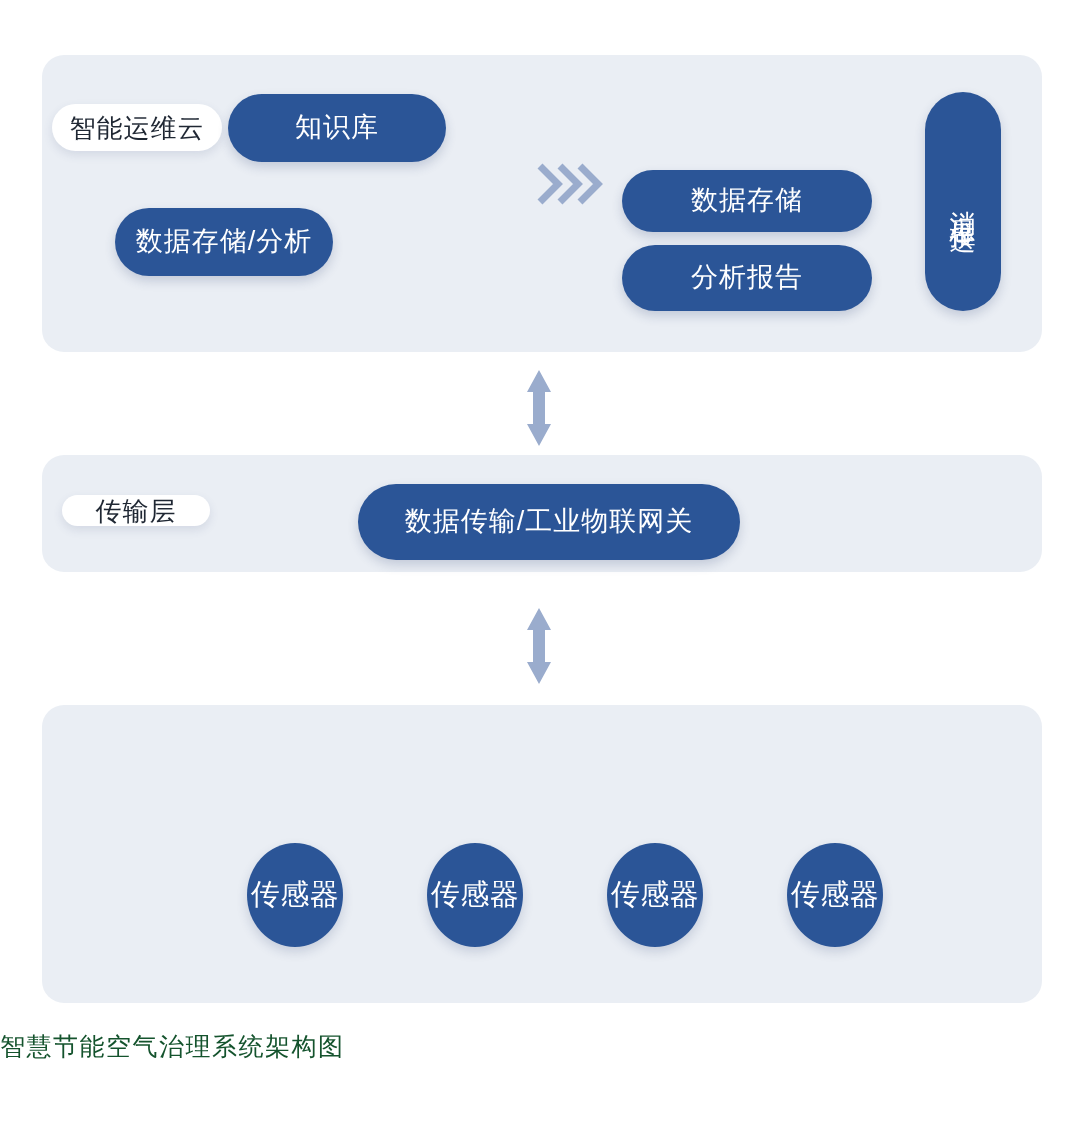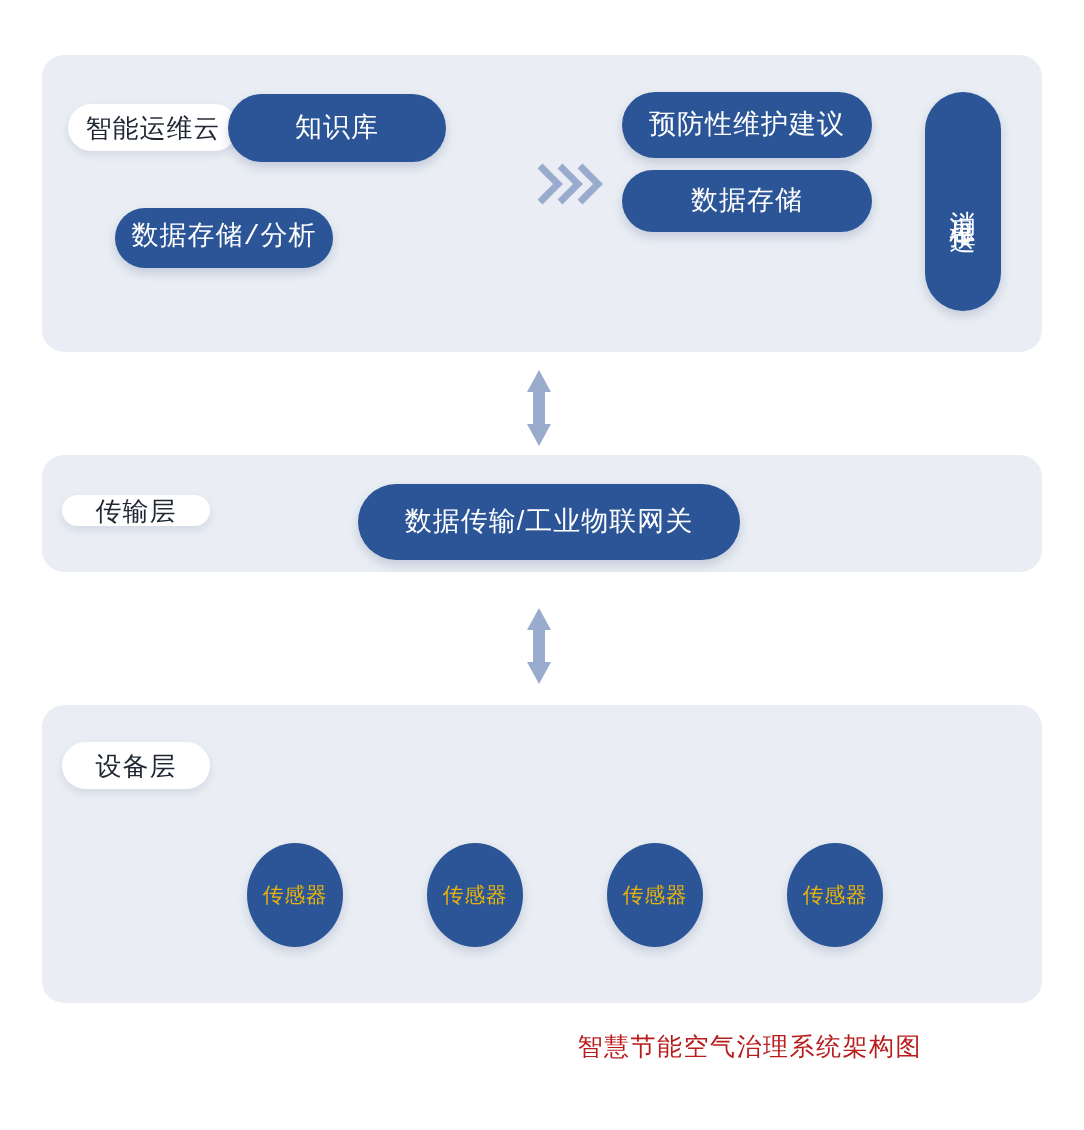--- a/index.html
+++ b/index.html
@@ -44,21 +44,21 @@
     color: #1f2733;
     font-size: 26px;
     line-height: 1;
     display: flex;
     align-items: center;
     justify-content: center;
     letter-spacing: 1px;
     box-shadow: 0 4px 10px rgba(60, 80, 120, 0.13);
     white-space: nowrap;
   }
-  #tag-cloud     { left: 68px; top: 104px; width: 170px; height: 47px; }
+  #tag-cloud     { left: 52px; top: 104px; width: 170px; height: 47px; }
   #tag-transport { left: 62px; top: 495px; width: 148px; height: 31px; }
   #tag-device    { left: 62px; top: 742px; width: 148px; height: 47px; }
 
   
   .pill {
     position: absolute;
     background: #2b5597;
     color: #ffffff;
     border-radius: 40px;
     display: flex;
@@ -68,21 +68,21 @@
     line-height: 1.15;
     letter-spacing: 1px;
     text-align: center;
     box-shadow: 0 5px 11px rgba(40, 62, 110, 0.20);
     box-sizing: border-box;
     white-space: nowrap;
   }
 
   
   #pill-knowledge   { left: 228px; top: 94px;  width: 218px; height: 68px; }
-  #pill-storage     { left: 115px; top: 208px; width: 218px; height: 60px; font-family: Liberation Mono, monospace; }
+  #pill-storage     { left: 115px; top: 208px; width: 218px; height: 68px; }
   #pill-ml          { left: 348px; top: 208px; width: 212px; height: 68px; }
 
   #pill-maintenance { left: 622px; top: 92px;  width: 250px; height: 66px; }
   #pill-fault       { left: 622px; top: 170px; width: 250px; height: 62px; }
   #pill-report      { left: 622px; top: 245px; width: 250px; height: 66px; }
 
   
   #pill-push {
     left: 925px;
     top: 92px;
@@ -104,28 +104,28 @@
   
   #pill-gateway { left: 358px; top: 484px; width: 382px; height: 76px; }
 
   
   #pill-control { left: 430px; top: 740px; width: 240px; height: 68px; }
 
   
   .sensor {
     position: absolute;
     background: #2b5597;
-    color: #eab308;
+    color: #ffffff;
     border-radius: 50%;
     width: 96px;
     height: 104px;
     display: flex;
     align-items: center;
     justify-content: center;
-    font-size: 21px;
+    font-size: 29px;
     letter-spacing: 0.5px;
     box-shadow: 0 5px 11px rgba(40, 62, 110, 0.18);
     white-space: nowrap;
   }
   #sensor-1 { left: 247px; top: 843px; }
   #sensor-2 { left: 427px; top: 843px; }
   #sensor-3 { left: 607px; top: 843px; }
   #sensor-4 { left: 787px; top: 843px; }
 
   
@@ -145,22 +145,22 @@
   }
   #arrow-1 { left: 519px; top: 370px; }
   #arrow-2 { left: 519px; top: 608px; }
 
   
   #caption {
     position: absolute;
     left: 0;
     top: 1030px;
     width: 922px;
-    text-align: right;
-    color: #b91c1c;
+    text-align: left;
+    color: #14532d;
     font-size: 25px;
     letter-spacing: 1.5px;
   }
 </style>
 </head>
 <body>
 
 <div id="diagram">
 
   <div class="layer-panel" id="panel-cloud"></div>
@@ -175,24 +175,24 @@
   <div id="chevrons">
     <svg width="76" height="56" viewBox="0 0 76 56" xmlns="http://www.w3.org/2000/svg">
       <g fill="none" stroke="#9aaccd" stroke-width="7" stroke-linecap="butt" stroke-linejoin="miter">
         <polyline points="6,10 24,28 6,46"></polyline>
         <polyline points="26,10 44,28 26,46"></polyline>
         <polyline points="46,10 64,28 46,46"></polyline>
       </g>
     </svg>
   </div>
 
-  <div class="pill" id="pill-maintenance">预防性维护建议</div>
 
   <div class="pill" id="pill-fault">数据存储</div>
 
+  <div class="pill" id="pill-report">分析报告</div>
 
   <div class="pill" id="pill-push">
     <span class="vtext">消息推送</span>
   </div>
 
   <div class="vert-arrow" id="arrow-1">
     <svg width="40" height="76" viewBox="0 0 40 76" xmlns="http://www.w3.org/2000/svg">
       <g fill="#9aaccd">
         <polygon points="20,0 32,22 26,22 26,54 32,54 20,76 8,54 14,54 14,22 8,22"></polygon>
       </g>
@@ -208,21 +208,20 @@
   <div class="vert-arrow" id="arrow-2">
     <svg width="40" height="76" viewBox="0 0 40 76" xmlns="http://www.w3.org/2000/svg">
       <g fill="#9aaccd">
         <polygon points="20,0 32,22 26,22 26,54 32,54 20,76 8,54 14,54 14,22 8,22"></polygon>
       </g>
     </svg>
   </div>
 
   <div class="layer-panel" id="panel-device"></div>
 
-  <div class="layer-tag" id="tag-device">设备层</div>
 
 
   <div class="sensor" id="sensor-1">传感器</div>
 
   <div class="sensor" id="sensor-2">传感器</div>
 
   <div class="sensor" id="sensor-3">传感器</div>
 
   <div class="sensor" id="sensor-4">传感器</div>
 

